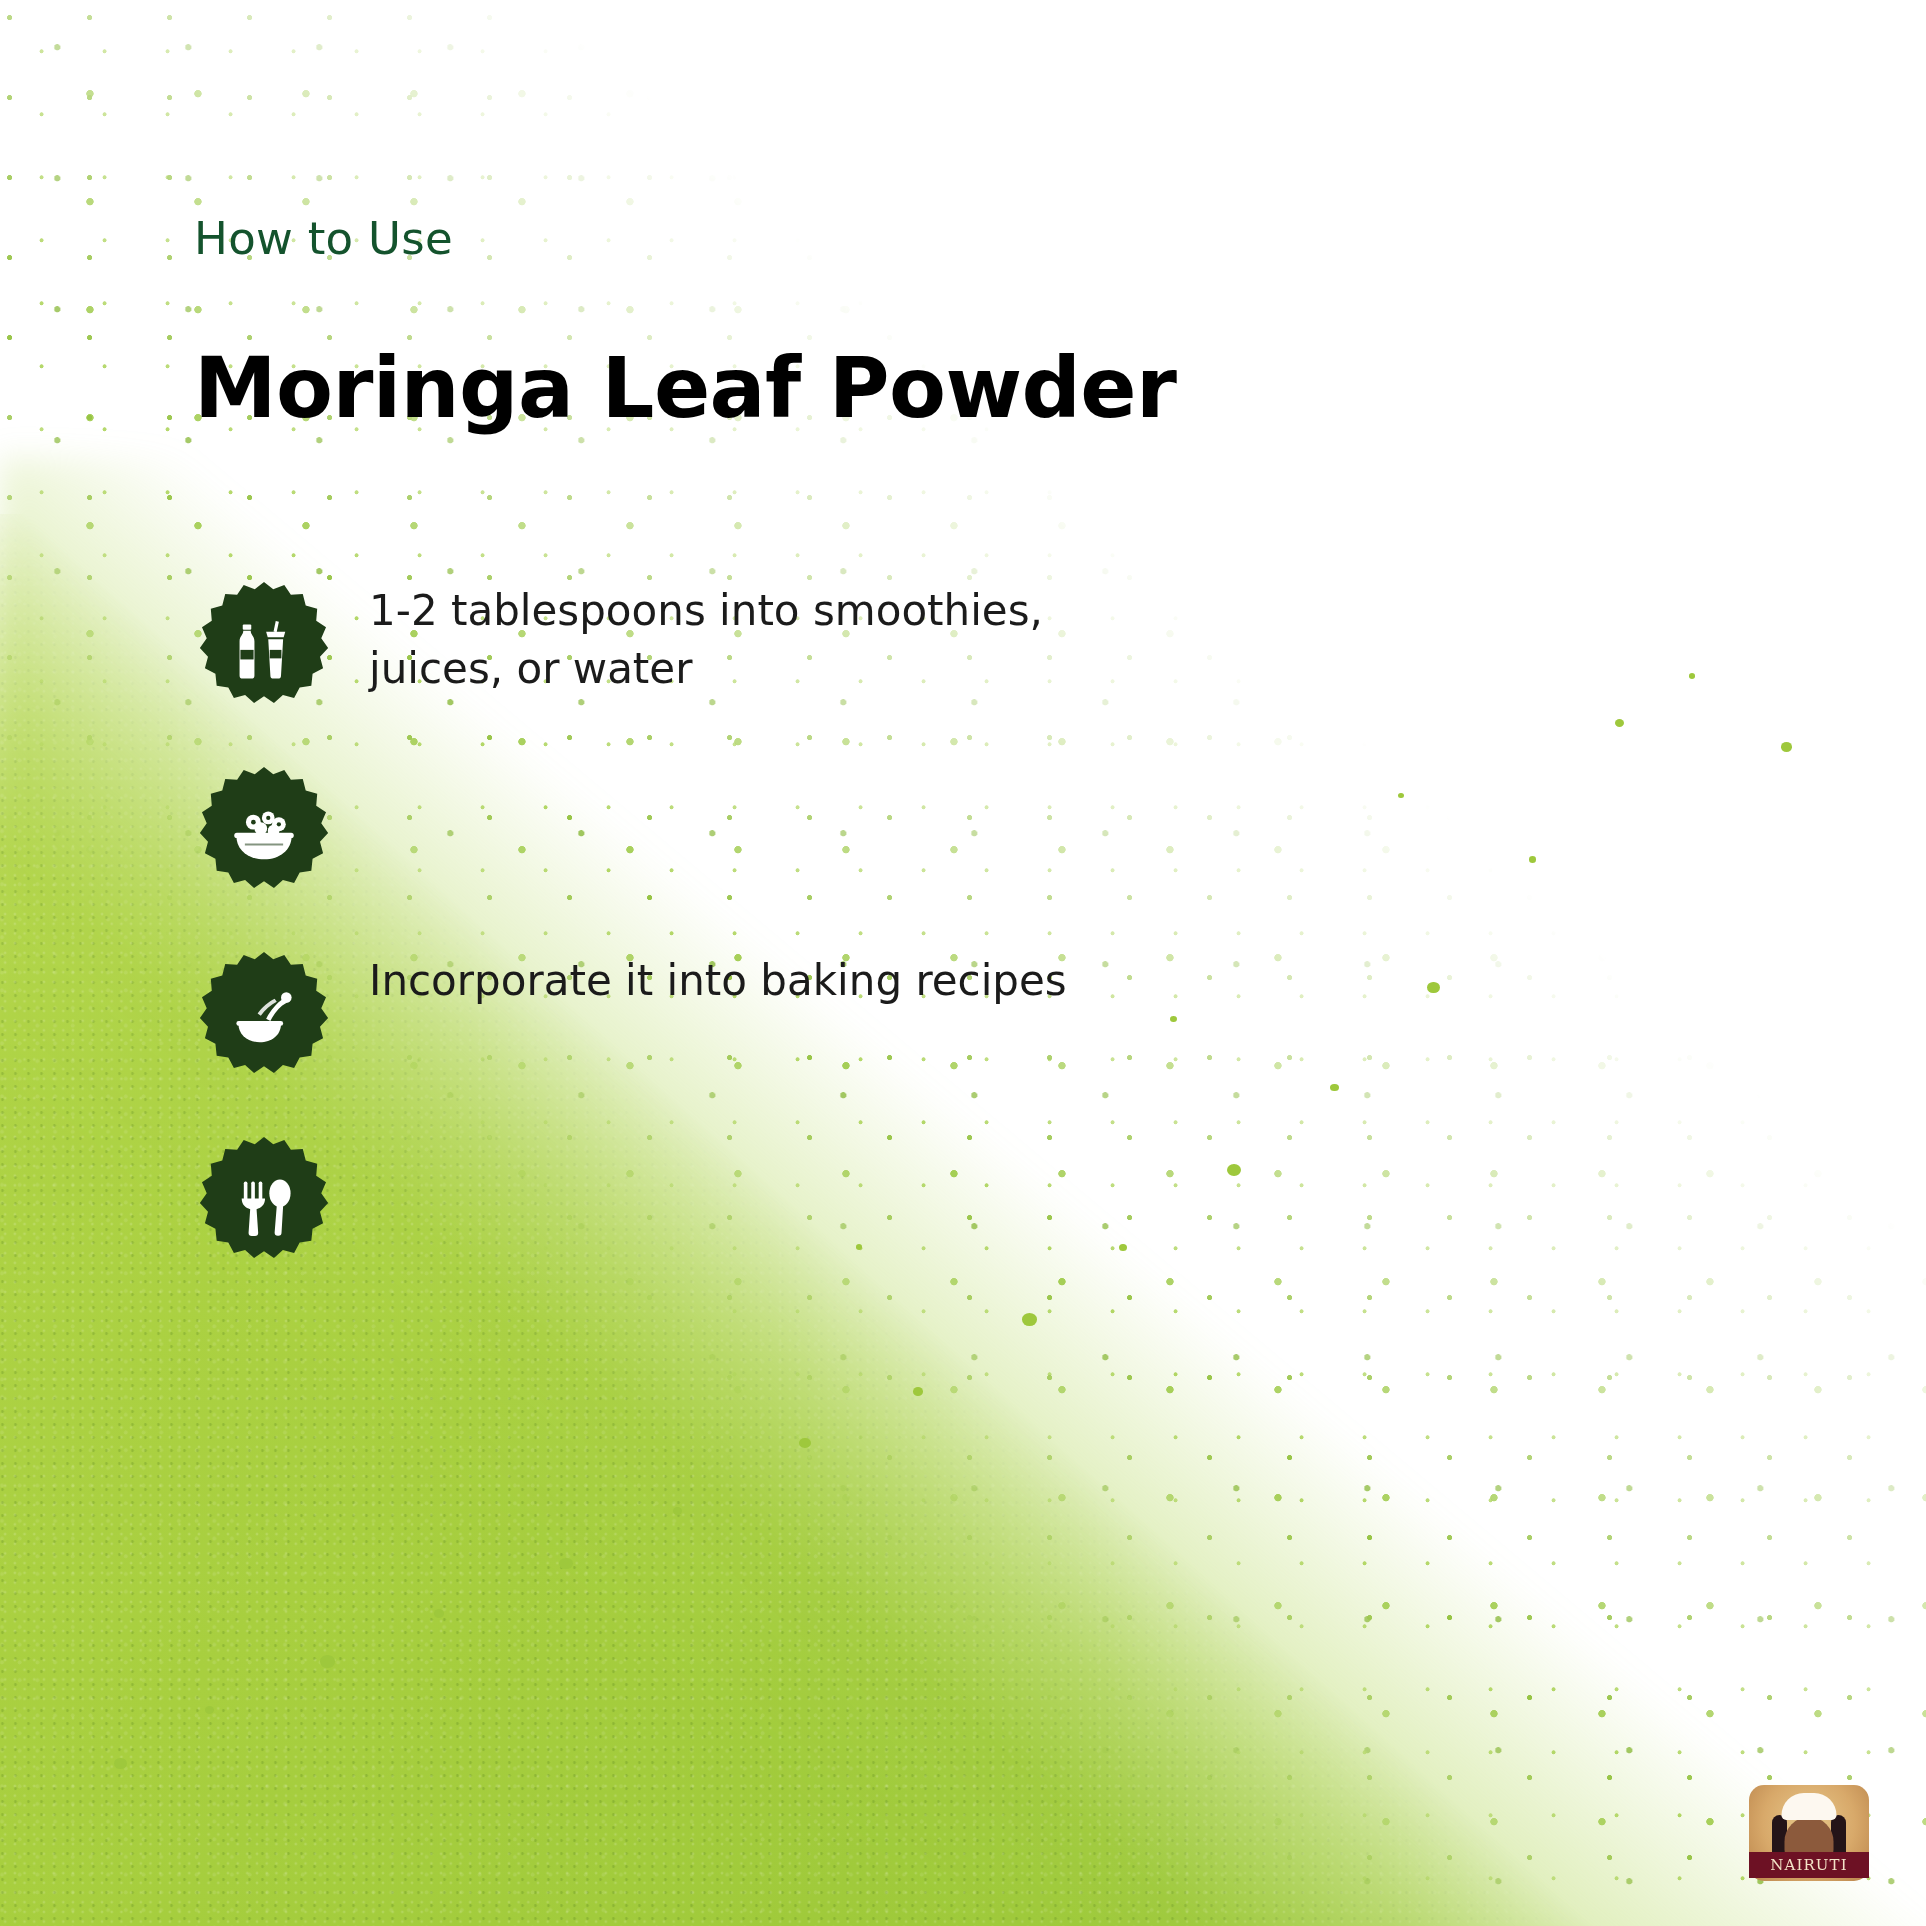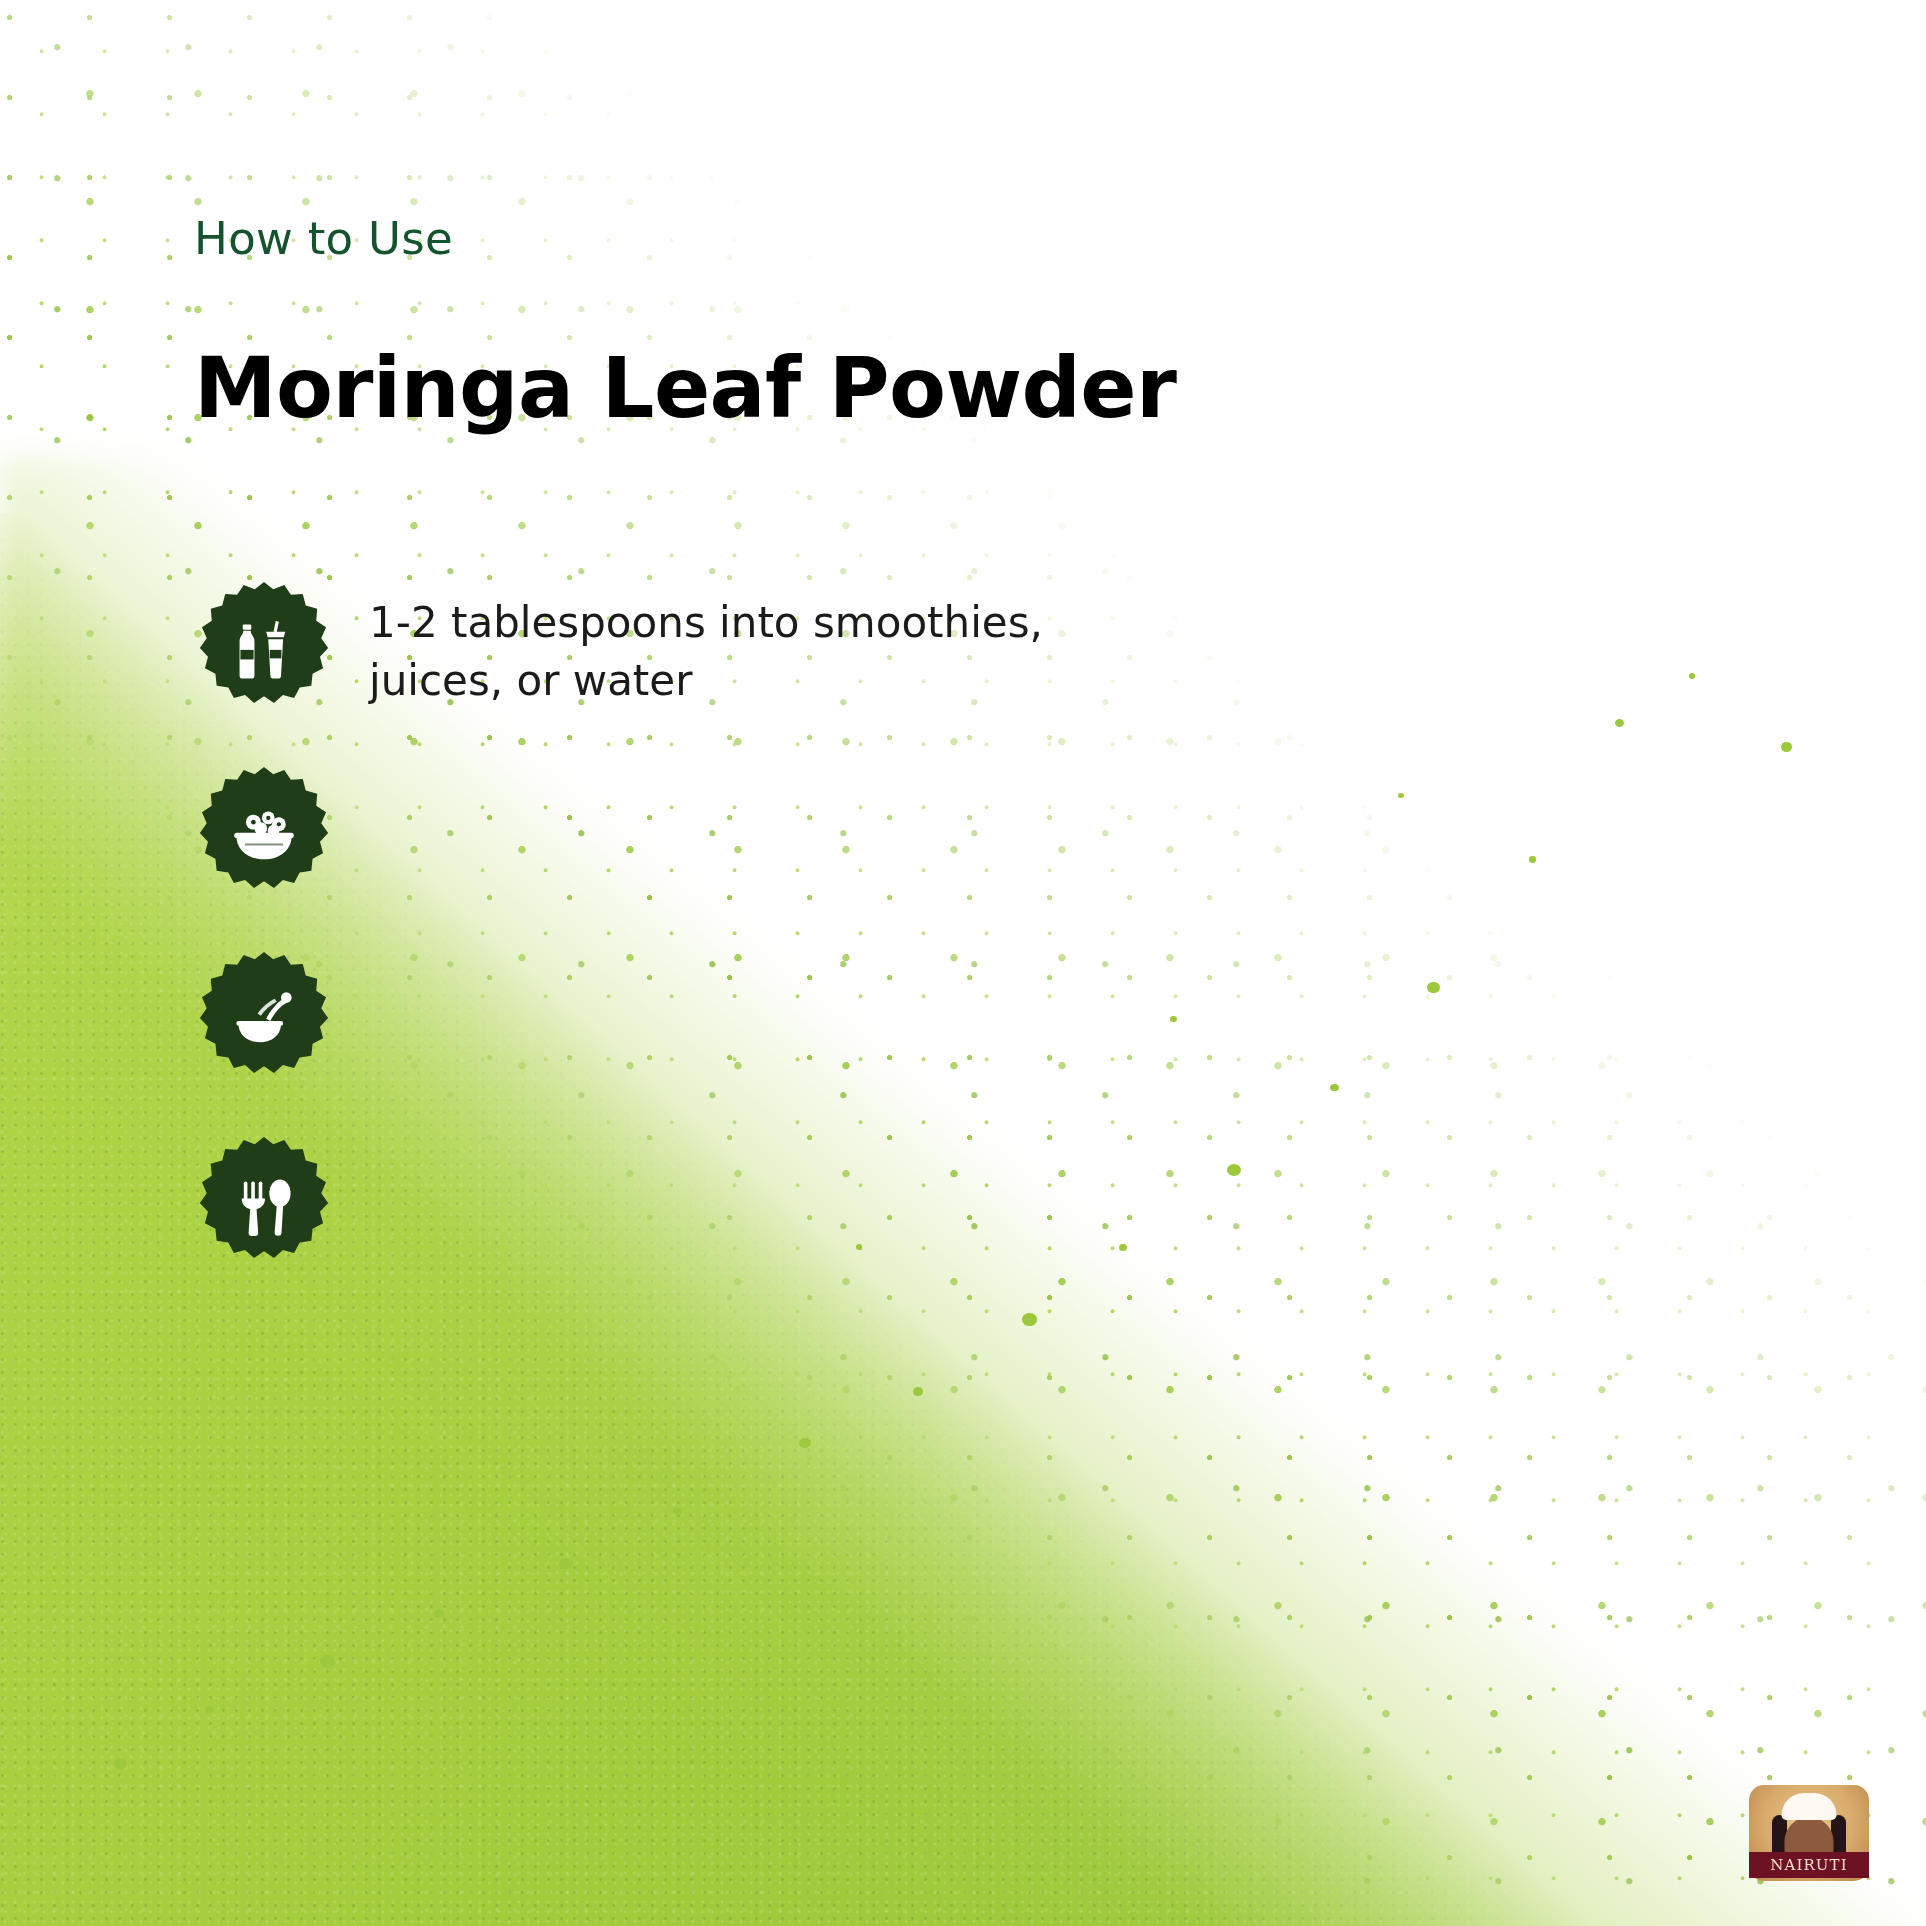--- a/index.html
+++ b/index.html
@@ -97,21 +97,21 @@
   }
 
   .steps {
     position: absolute;
     left: 194px;
     top: 582px;
     width: 1084px;
   }
   .step {
     display: flex;
-    align-items: center;
+    align-items: flex-start;
     margin-bottom: 45px;
     min-height: 137px;
   }
   .badge {
     width: 140px;
     height: 140px;
     flex: 0 0 140px;
     position: relative;
     display: flex;
     align-items: center;
@@ -289,20 +289,21 @@
         <svg viewBox="0 0 64 64">
           <g fill="#ffffff">
             <path d="M8 34 h40 c0 10-9 17-20 17S8 44 8 34 z"></path>
             <rect x="6" y="31" width="44" height="4.5" rx="2.2"></rect>
             <path d="M50 10 c-6 4-12 11-16 19 l4 2 c4-8 9-14 15-17 z"></path>
             <circle cx="53" cy="9" r="5"></circle>
             <path d="M26 24 c4-6 10-11 16-14 l2 3 c-6 3-11 8-15 13 z" opacity="0.85"></path>
           </g>
         </svg>
       </div>
+      <div class="step-text">Incorporate it into baking recipes</div>
     </div>
 
     <div class="step">
       <div class="badge">
         <div class="starburst"></div>
         <svg viewBox="0 0 64 64">
           <g fill="#ffffff">
 
             <rect x="13" y="8" width="3.4" height="18" rx="1.6"></rect>
             <rect x="20" y="8" width="3.4" height="18" rx="1.6"></rect>

